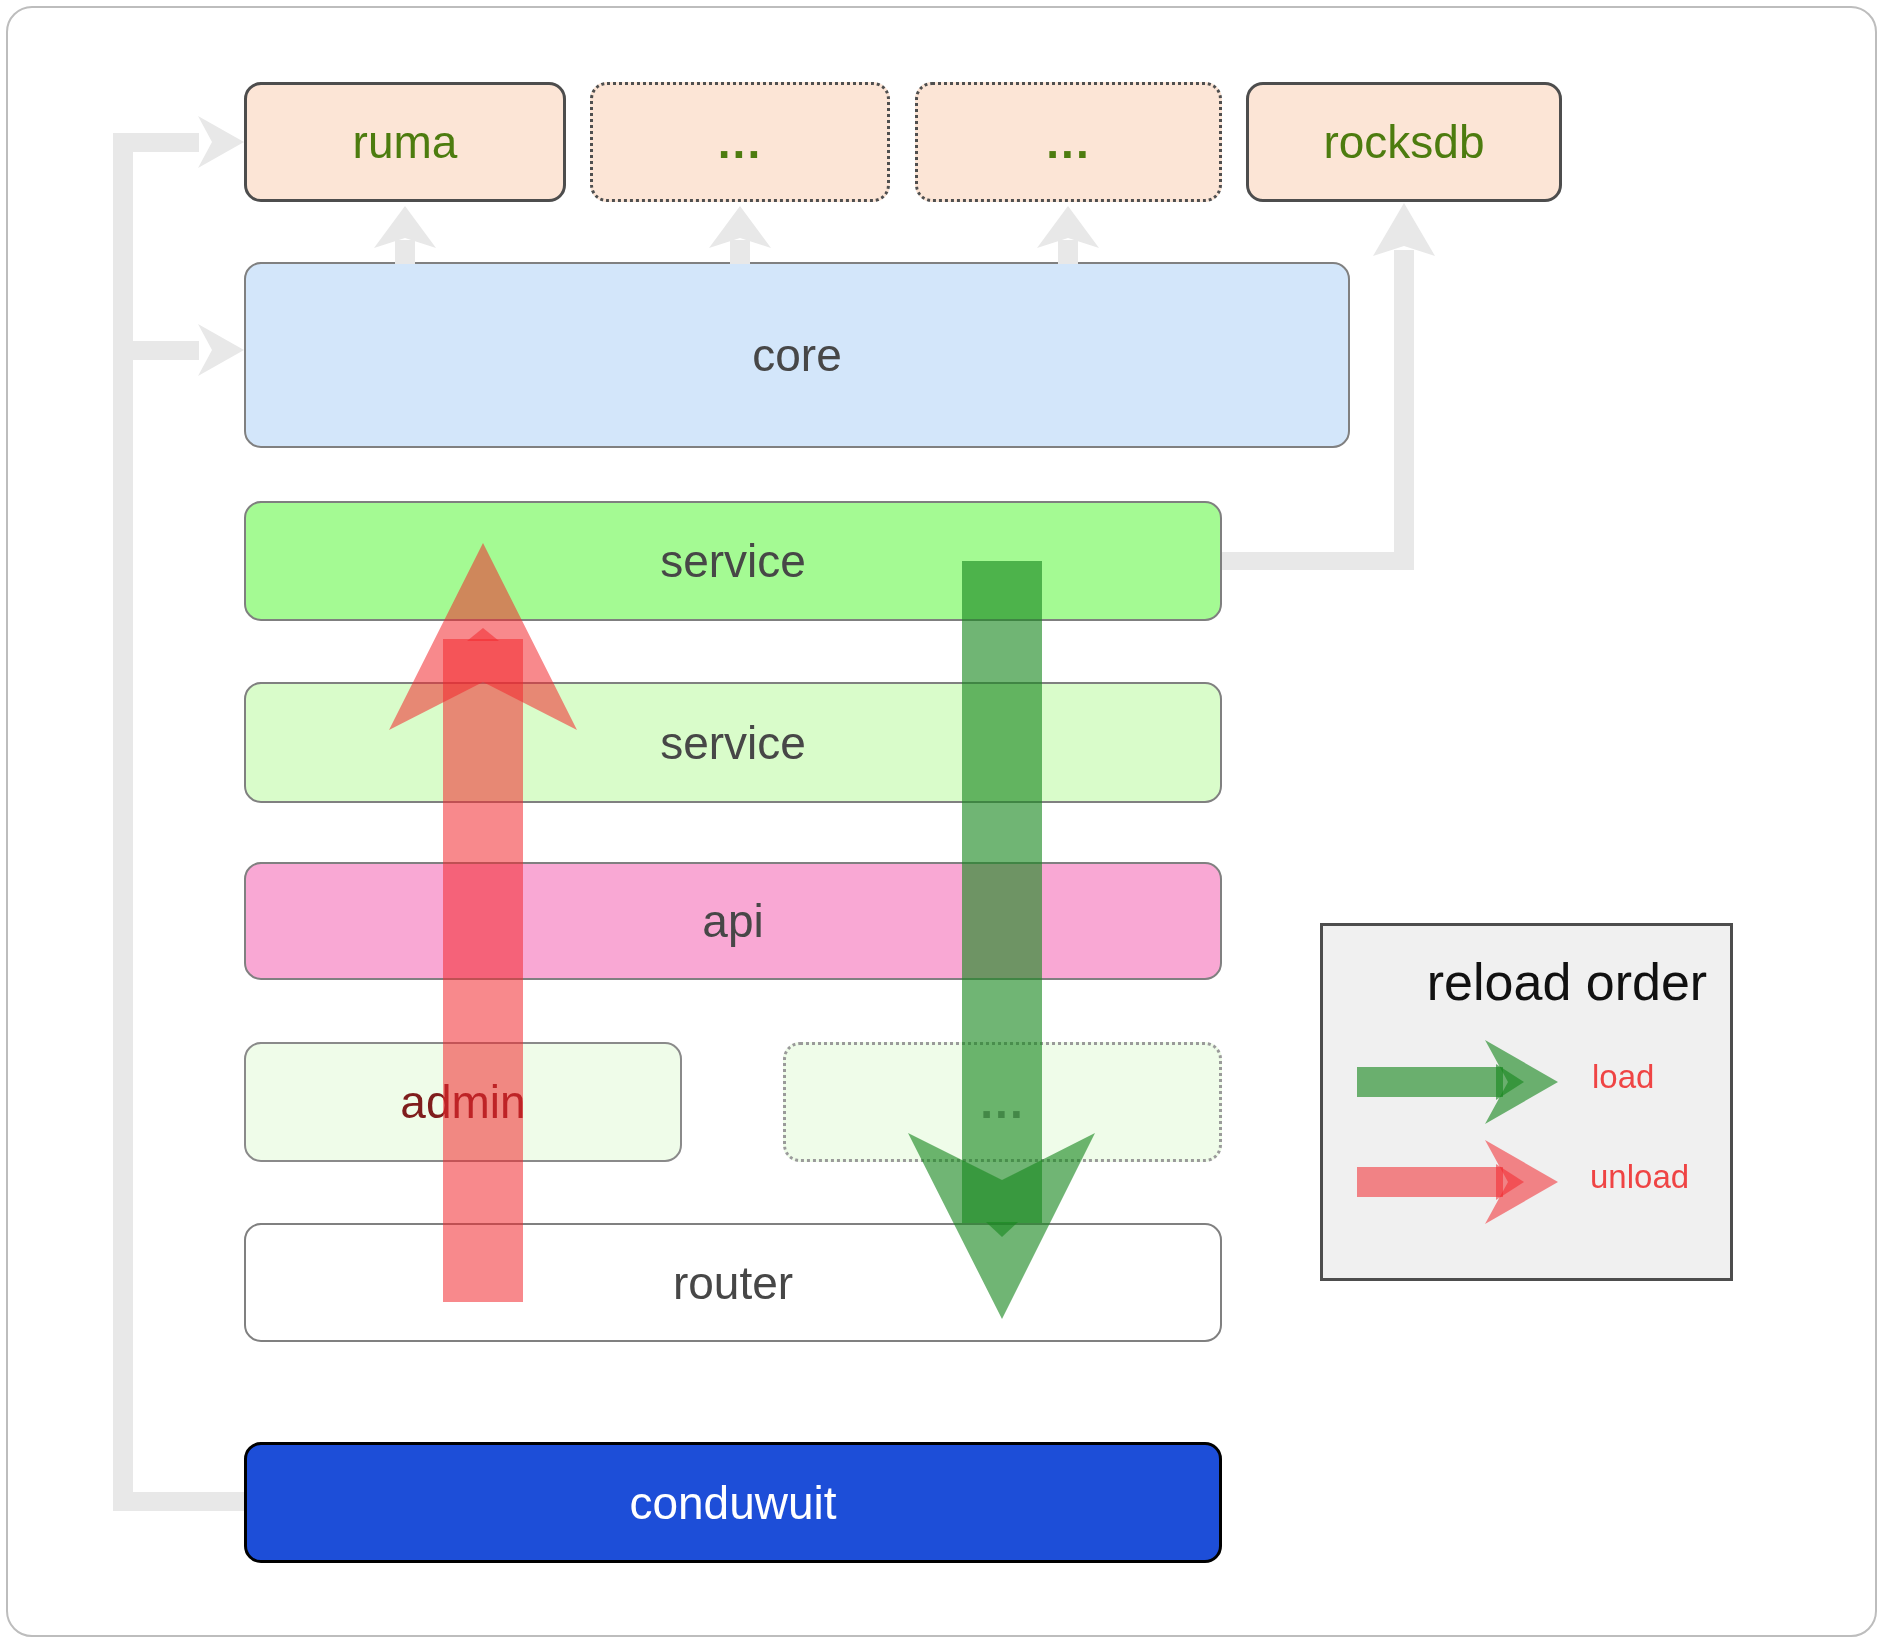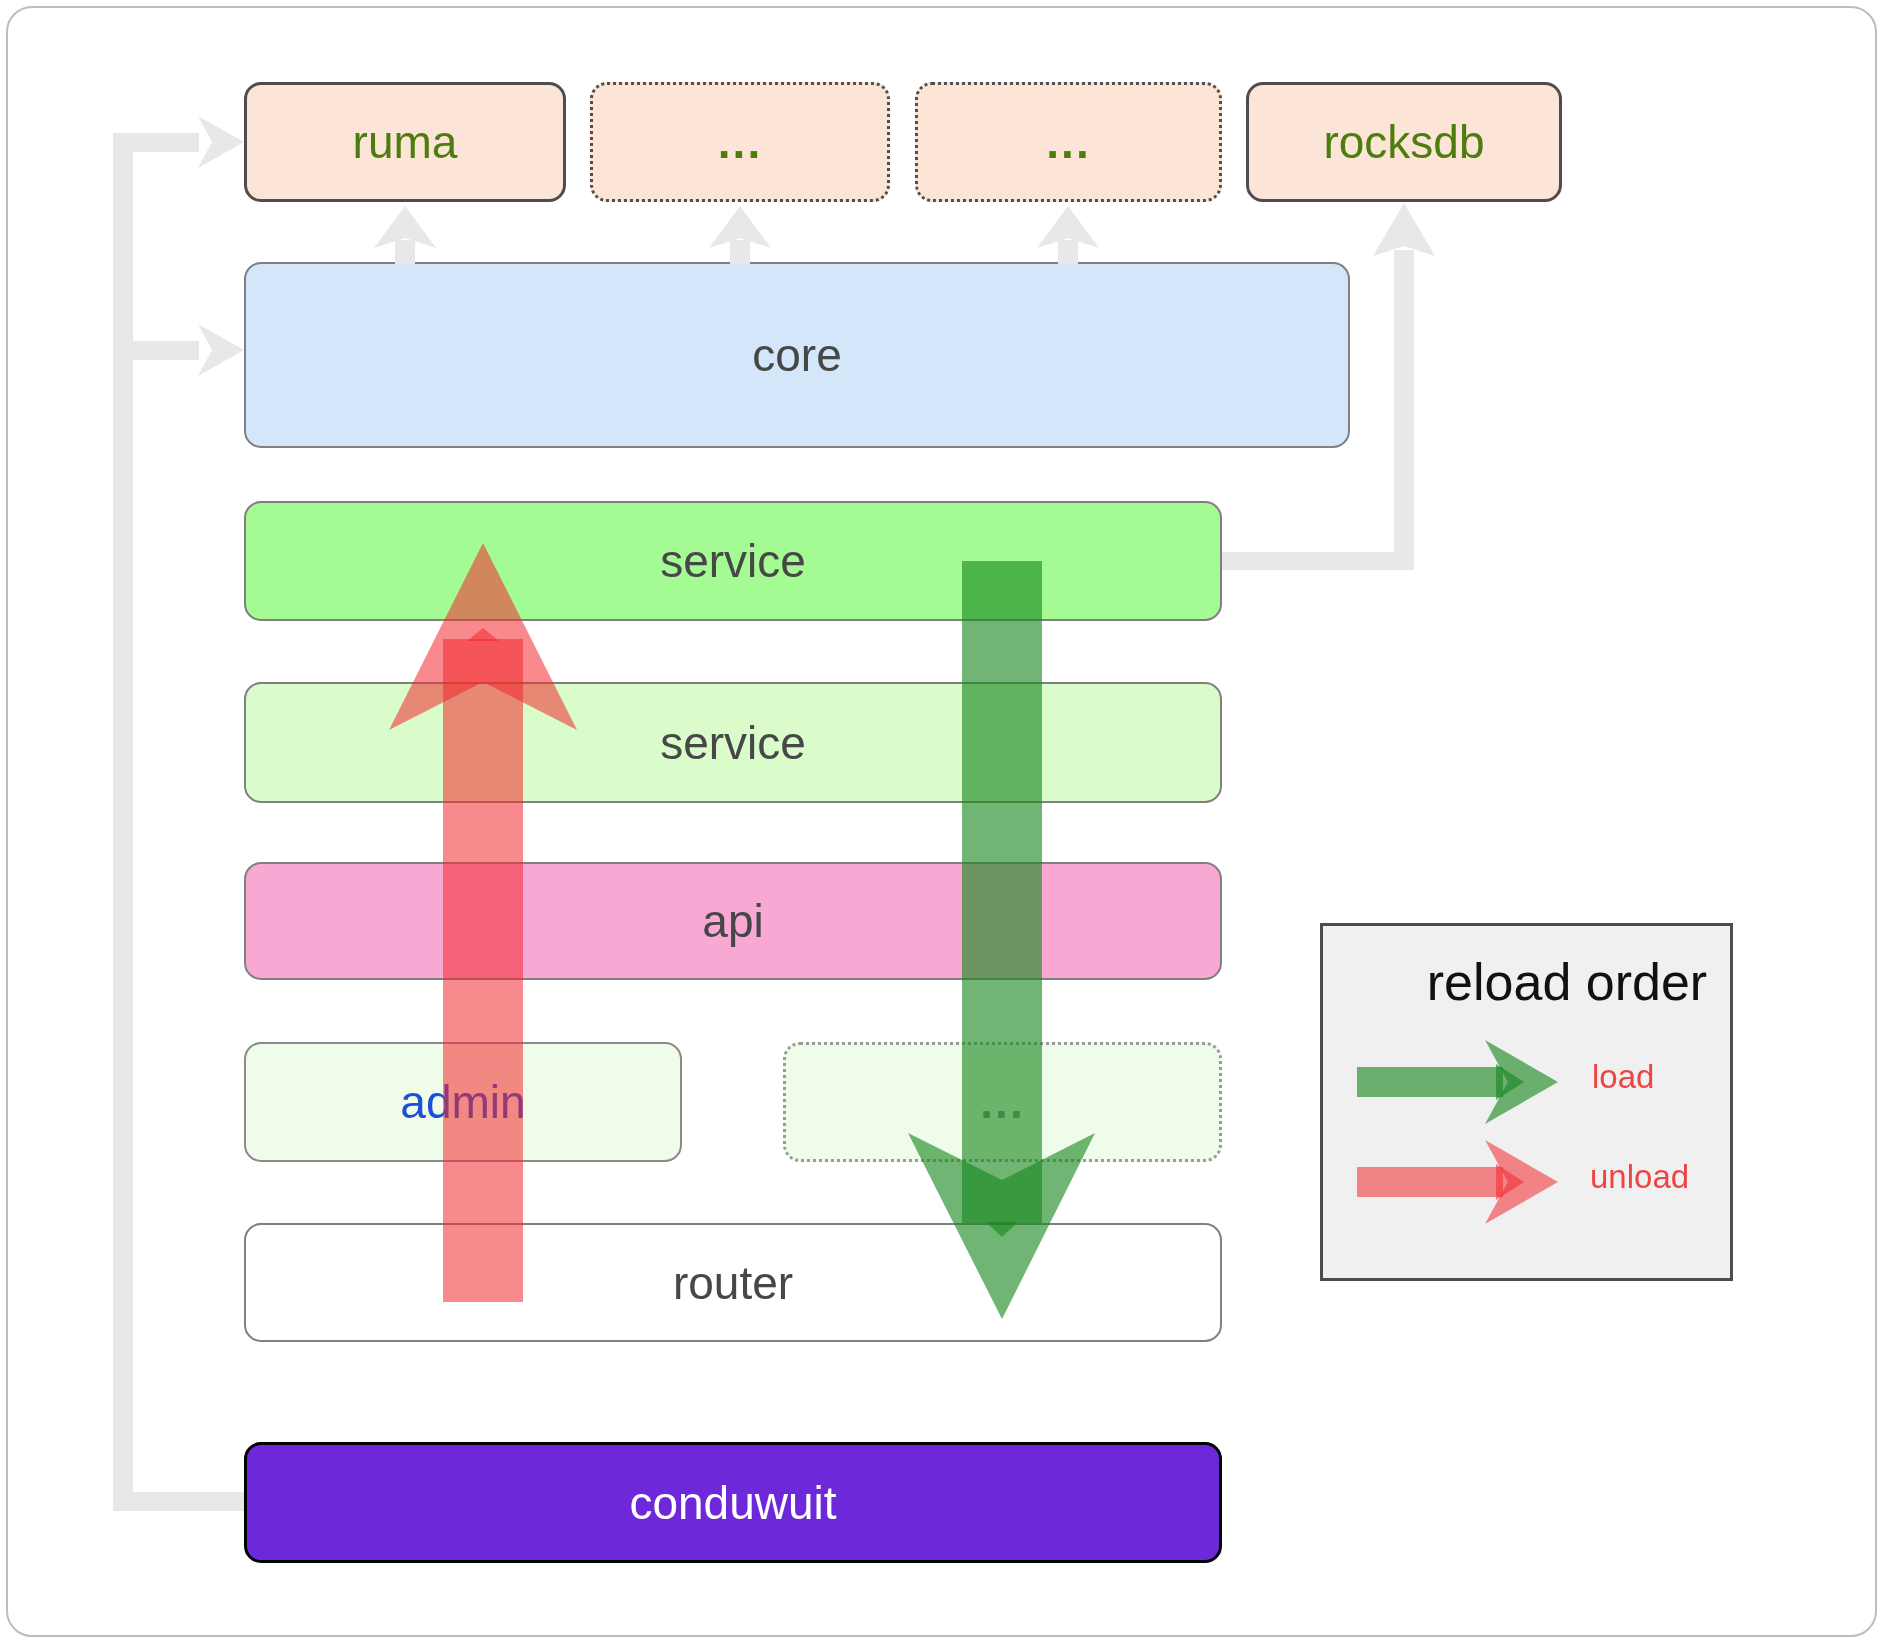--- a/index.html
+++ b/index.html
@@ -16,24 +16,24 @@
     position:absolute;display:flex;align-items:center;justify-content:center;
     font-size:46px;color:#474747;box-sizing:border-box;border-radius:17px;
   }
   .peach{background:#fce5d6;border:3px solid #4d4d4d;color:#4d7c0f;}
   .peach.dotted{border:3px dotted #4f4f4f;}
   .dots{font-weight:bold;letter-spacing:2px;}
   .core{background:#d3e6fa;border:2px solid #808080;}
   .database{background:#a4fa93;border:2px solid #7f7f7f;}
   .service{background:#d9fcca;border:2px solid #808080;}
   .api{background:#f9a8d4;border:2px solid #808080;}
-  .admin{background:#effce9;border:2px solid #8a8a8a;color:#1d4ed8;}
+  .admin{background:#effce9;border:2px solid #8a8a8a;color:#7f1d1d;}
   .adots{background:#effce9;border:3px dotted #9a9a9a;color:#8a8a8a;}
   .router{background:#ffffff;border:2px solid #808080;}
-  .conduwuit{background:#6d28d9;border:3px solid #000000;color:#ffffff;}
+  .conduwuit{background:#1d4ed8;border:3px solid #000000;color:#ffffff;}
   .legend{
     position:absolute;left:1320px;top:923px;width:413px;height:358px;
     background:#f0f0f0;border:3px solid #4d4d4d;box-sizing:border-box;
   }
   .legend-title{
     position:absolute;left:1320px;top:952px;width:494px;text-align:center;
     font-size:52px;color:#111111;
   }
   .legend-label{position:absolute;font-size:33px;color:#ef4444;}
   svg.overlay{position:absolute;left:0;top:0;pointer-events:none;}

